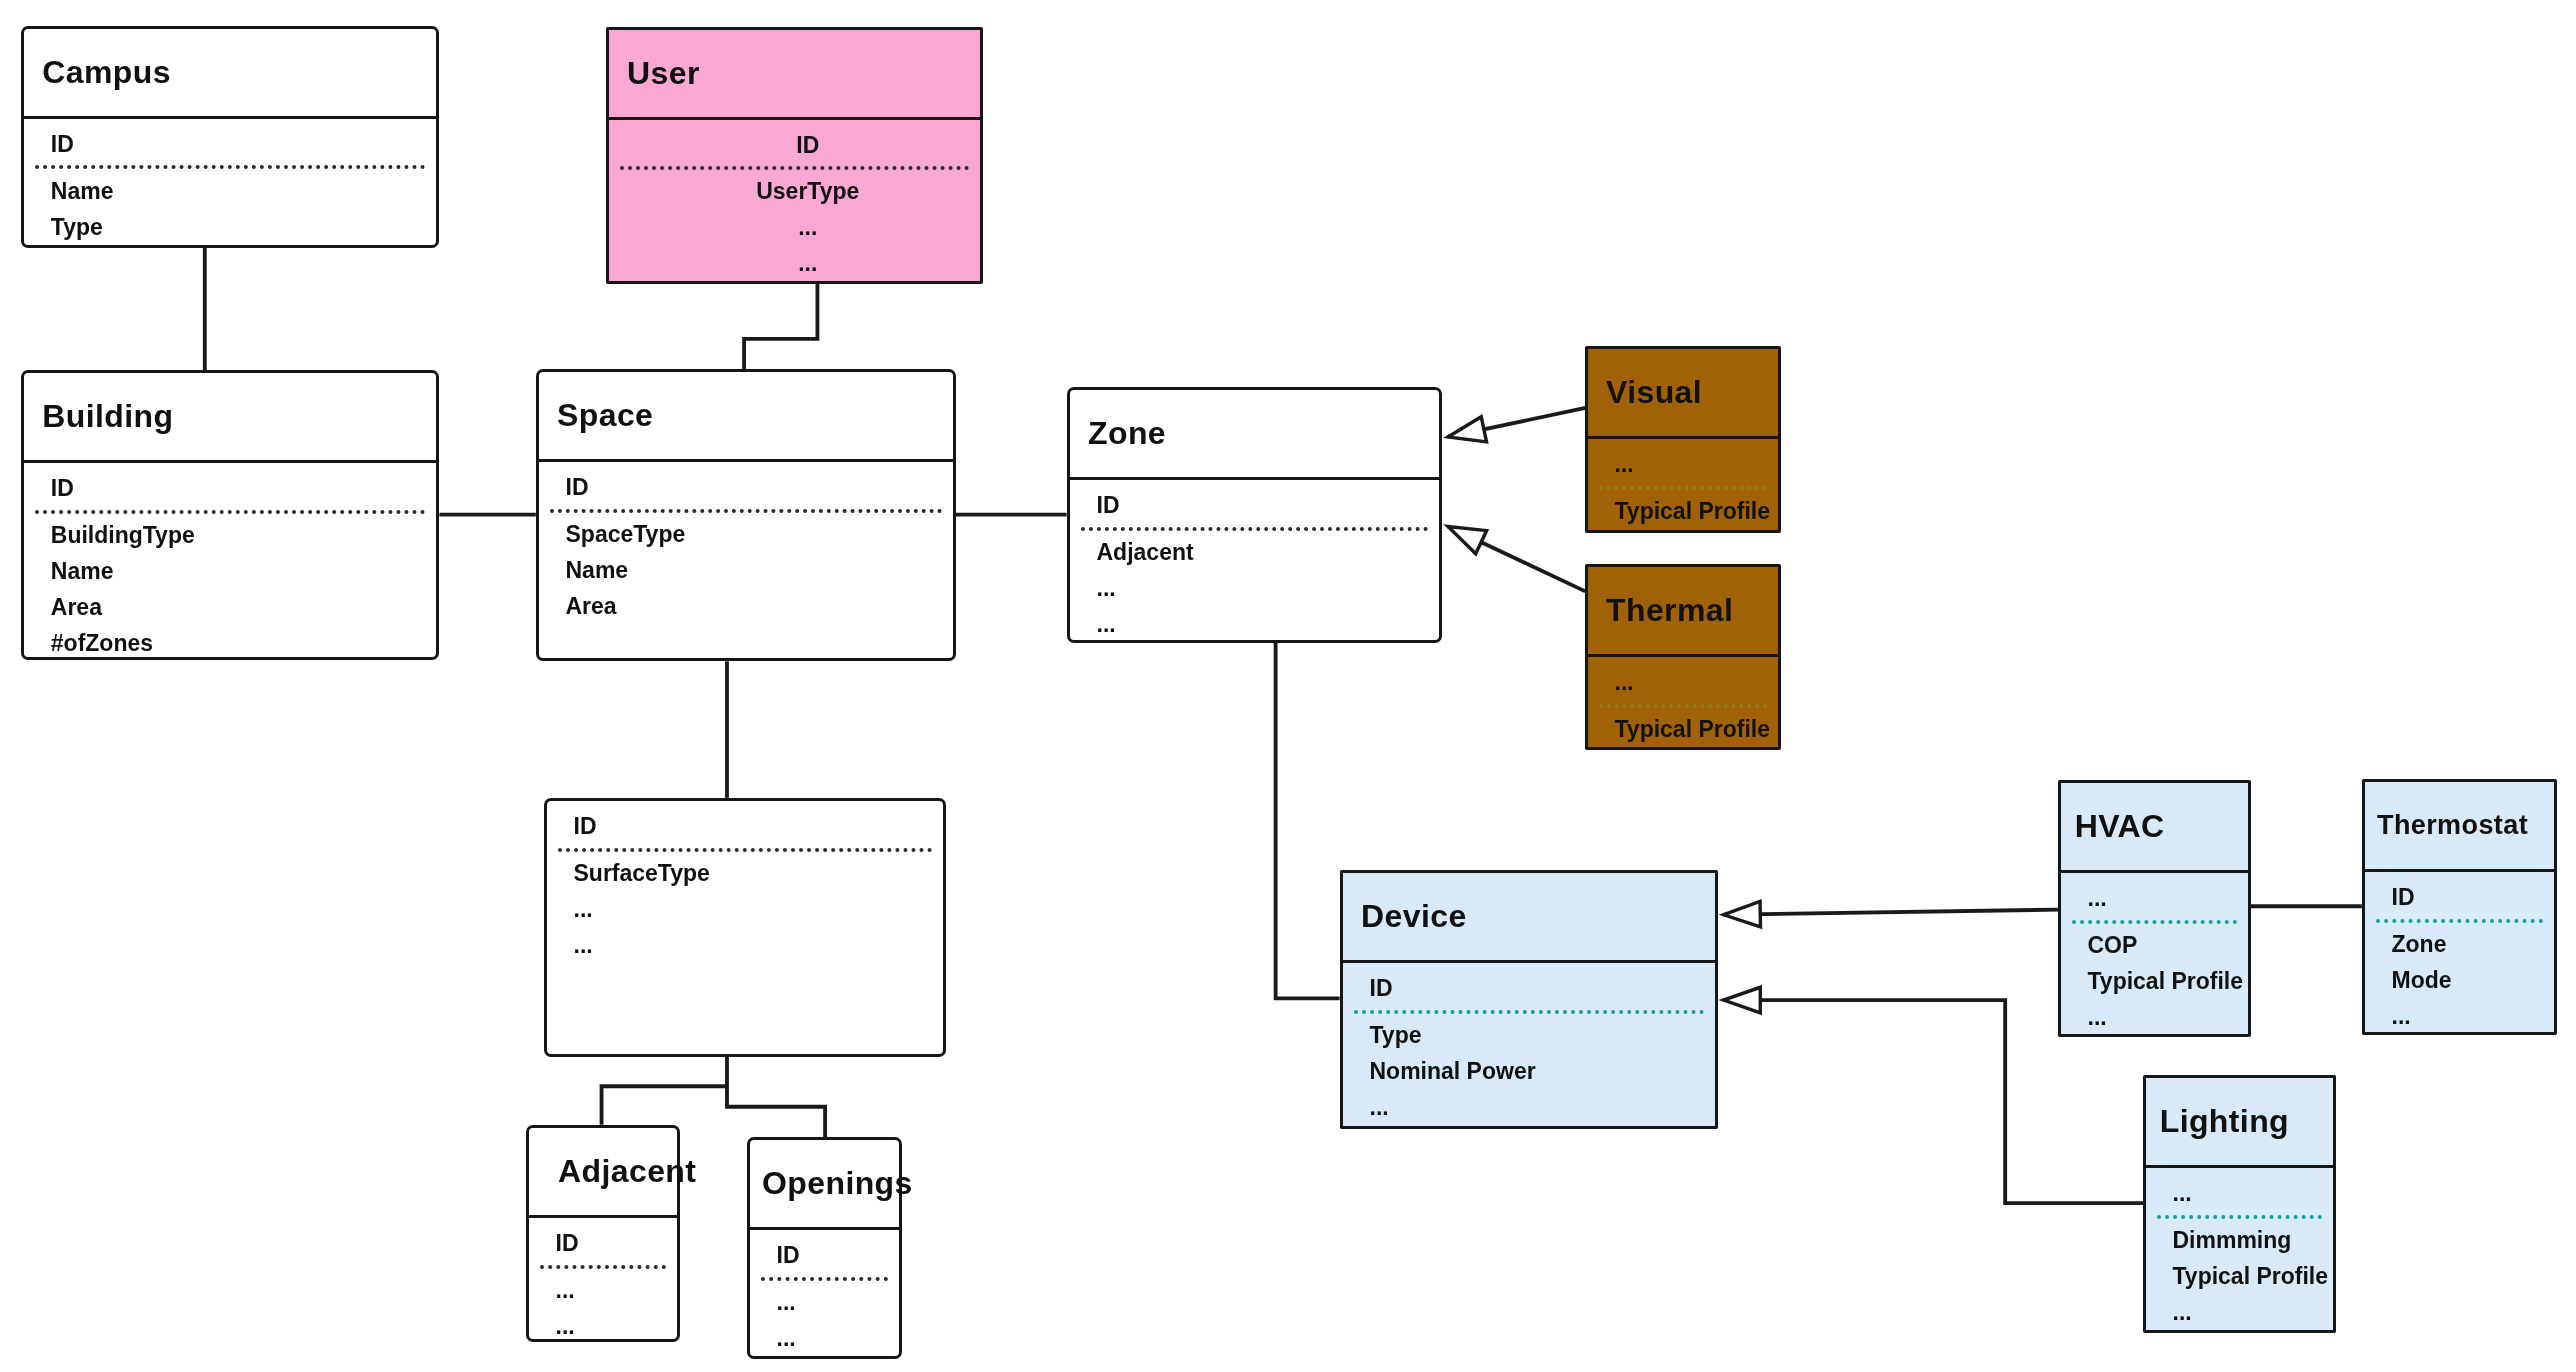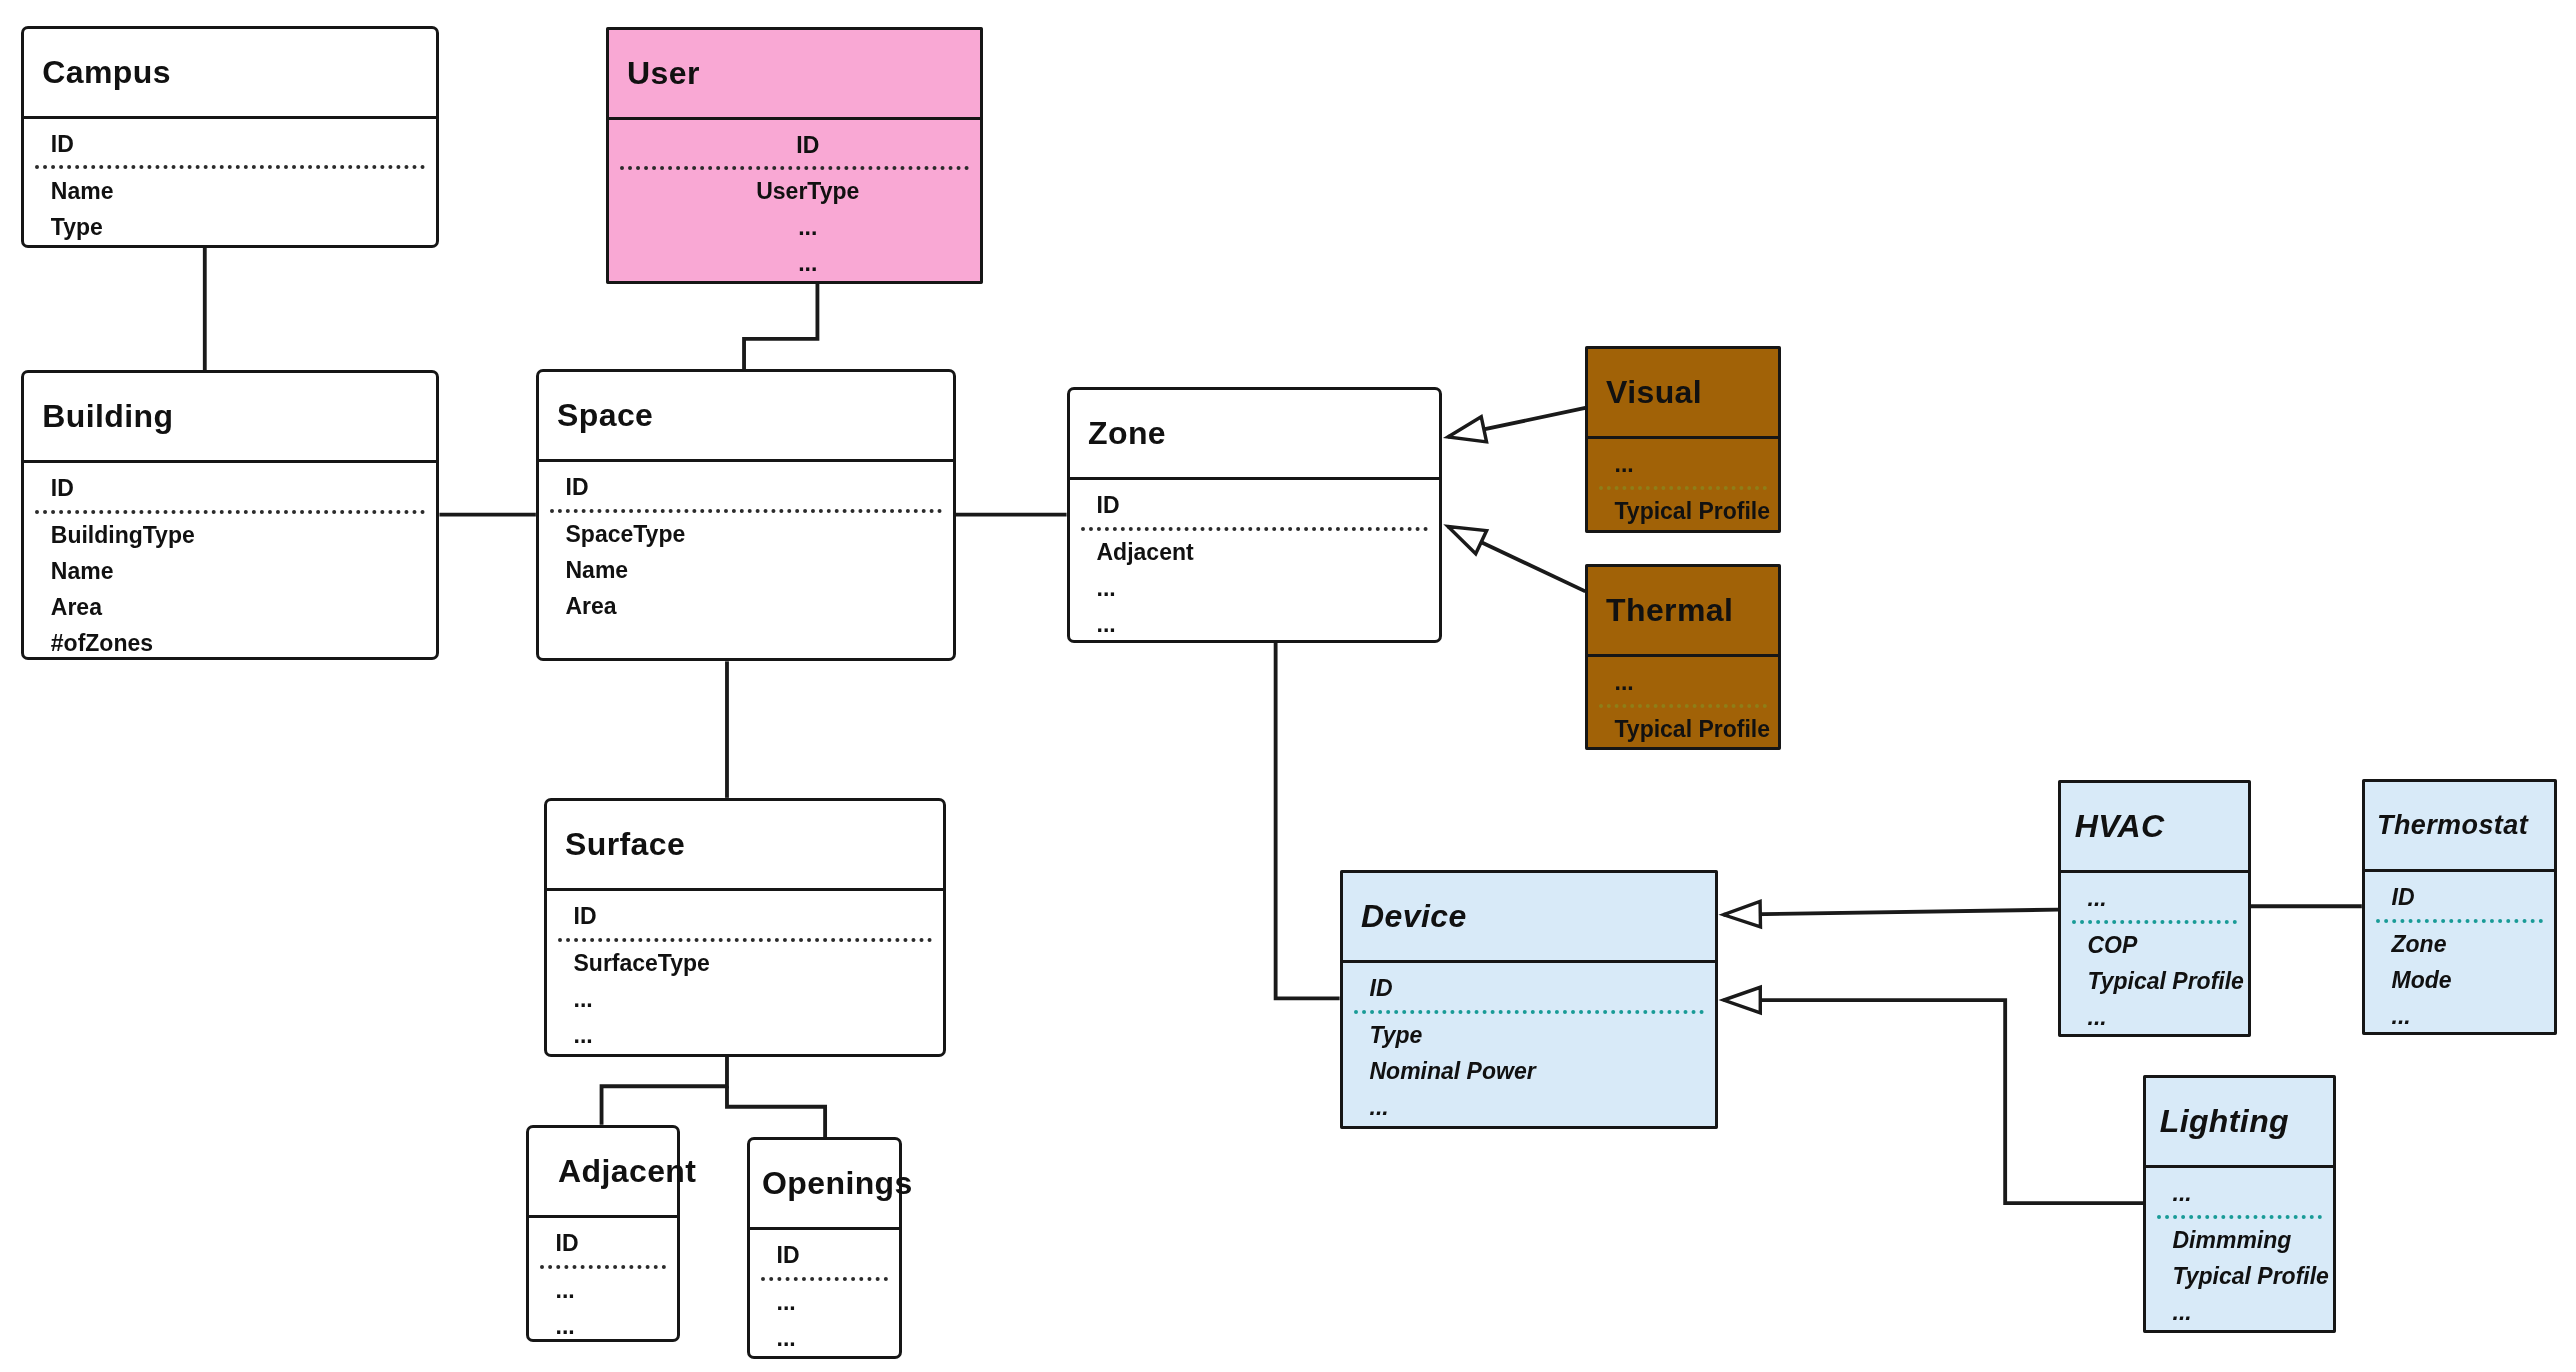--- a/index.html
+++ b/index.html
@@ -15,21 +15,21 @@
     position:absolute;
     box-sizing:border-box;
     border:3.4px solid #161616;
     border-radius:1.7px;
     display:flex;flex-direction:column;
     color:#111;
   }
   .fill-white{background:#ffffff;border-radius:7px;}
   .fill-lavender{background:#f9a8d4;text-align:center;}
   .fill-yellow{background:#a16207;margin-top:44px;}
-  .fill-blue{background:#d8eaf8;font-style:italic;}
+  .fill-blue{background:#d8eaf8;}
   .e-title{
     box-sizing:border-box;
     height:90px;flex:0 0 90px;
     border-bottom:3.4px solid #161616;
     display:flex;align-items:center;
     padding-left:18px;
     font-size:32px;font-weight:700;letter-spacing:0.4px;
   }
   .e-body{flex:1 1 auto;padding-top:6px;}
   .attr{
@@ -140,21 +140,20 @@
   <div class="entity fill-yellow" style="left:1585px;top:520px;width:196px;height:186px">
     <div class="e-title">Thermal</div>
     <div class="e-body">
       <div class="attr key">...</div>
       <div class="dash"></div>
       <div class="attr">Typical Profile</div>
     </div>
   </div>
 
   <div class="entity fill-white" style="left:544px;top:798px;width:402px;height:259px">
-    <div class="e-title">Surface</div>
     <div class="e-body">
       <div class="attr key">ID</div>
       <div class="dash"></div>
       <div class="attr">SurfaceType</div>
       <div class="attr">...</div>
       <div class="attr">...</div>
     </div>
   </div>
 
   <div class="entity fill-white" style="left:526px;top:1125px;width:154px;height:217px">

